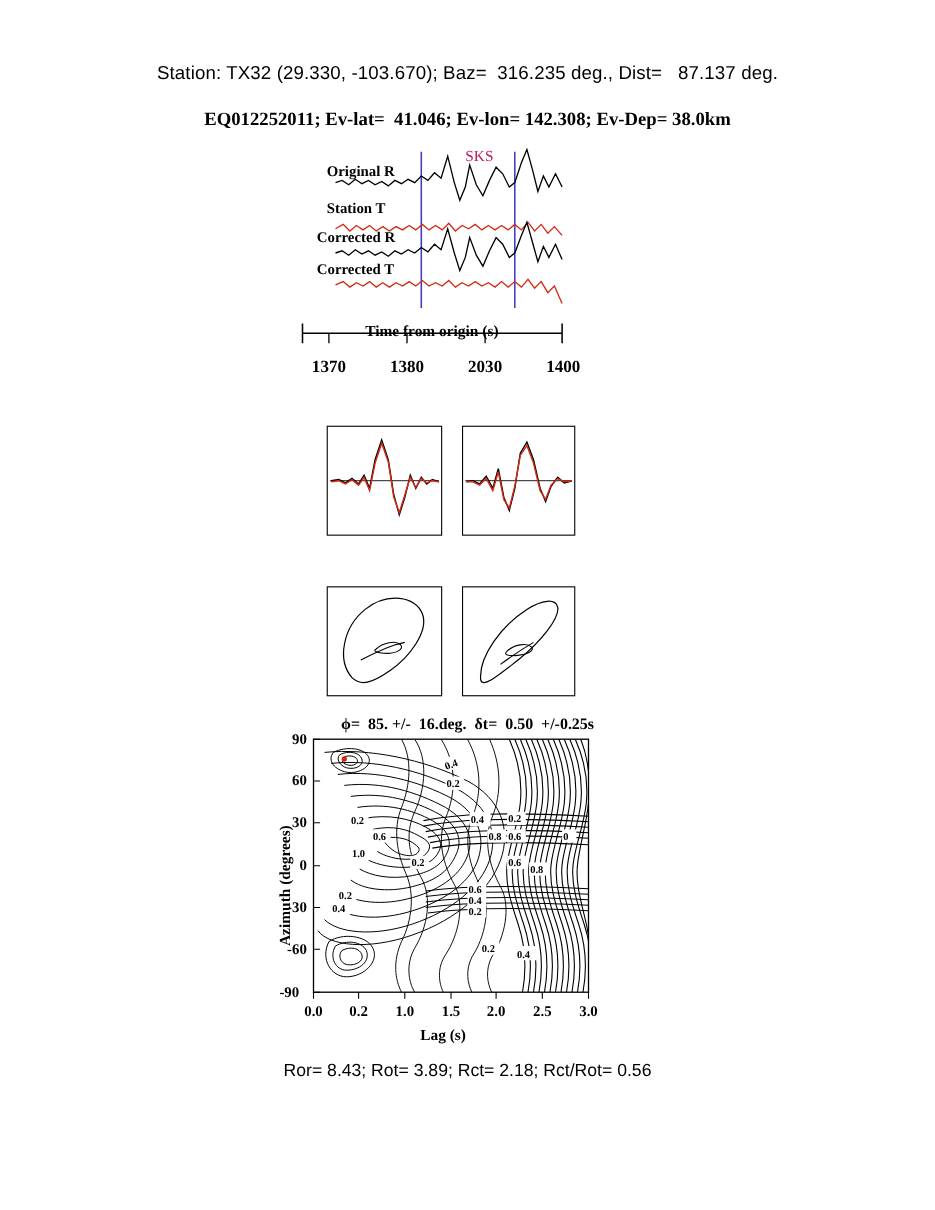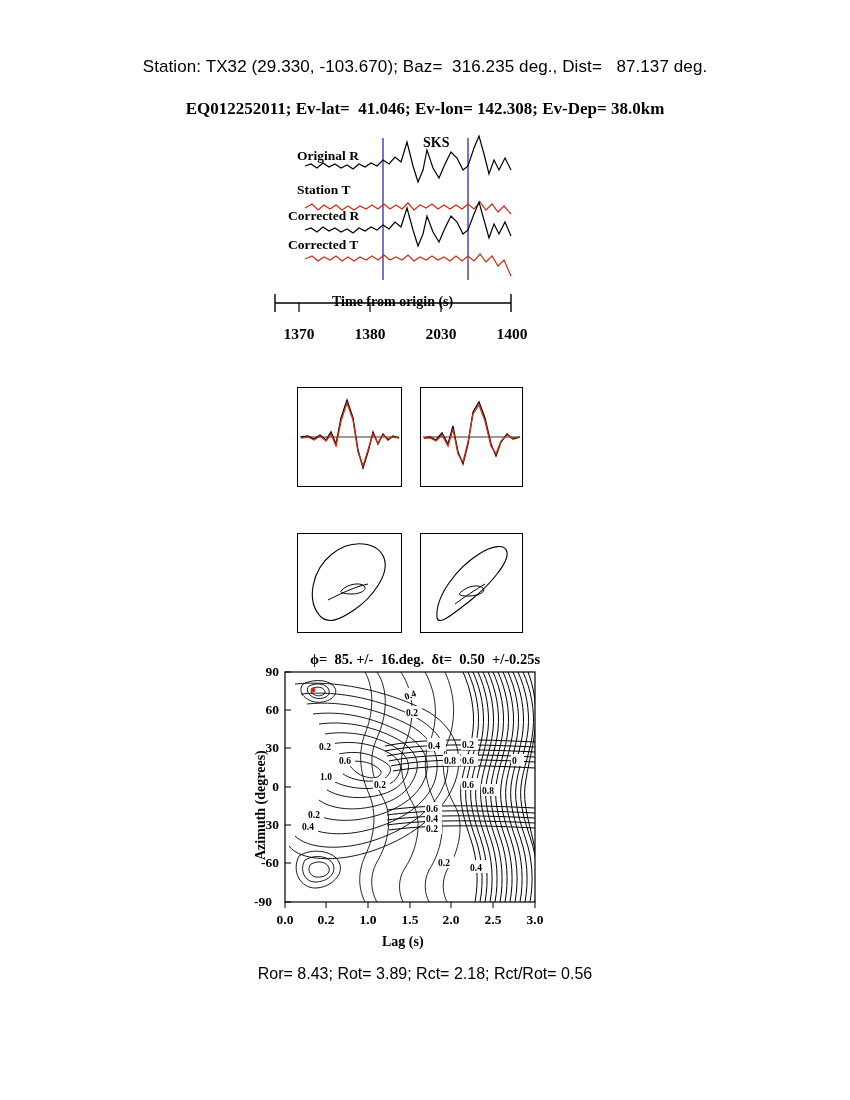--- a/index.html
+++ b/index.html
@@ -55,23 +55,23 @@
   }
   .wave-label {
     position: absolute;
     font-family: "Liberation Serif", serif;
     font-weight: bold;
     font-size: 13.5px;
     white-space: nowrap;
   }
   .sks-label {
     position: absolute;
-    color: #000000;
-    font-family: "Liberation Serif", serif;
-    font-weight: bold;
+    color: #be185d;
+    font-family: "Liberation Serif", serif;
+    font-weight: normal;
     font-size: 14px;
   }
   .axis-title {
     position: absolute;
     font-family: "Liberation Serif", serif;
     font-weight: bold;
     font-size: 14px;
     white-space: nowrap;
   }
   .tick-label {

